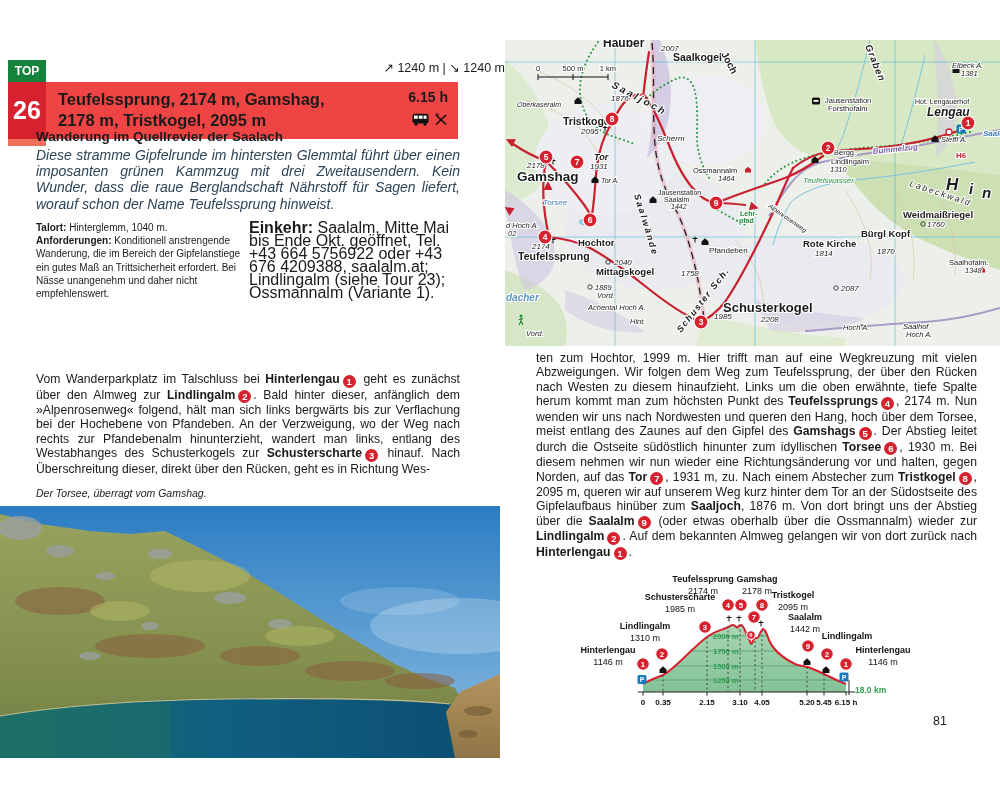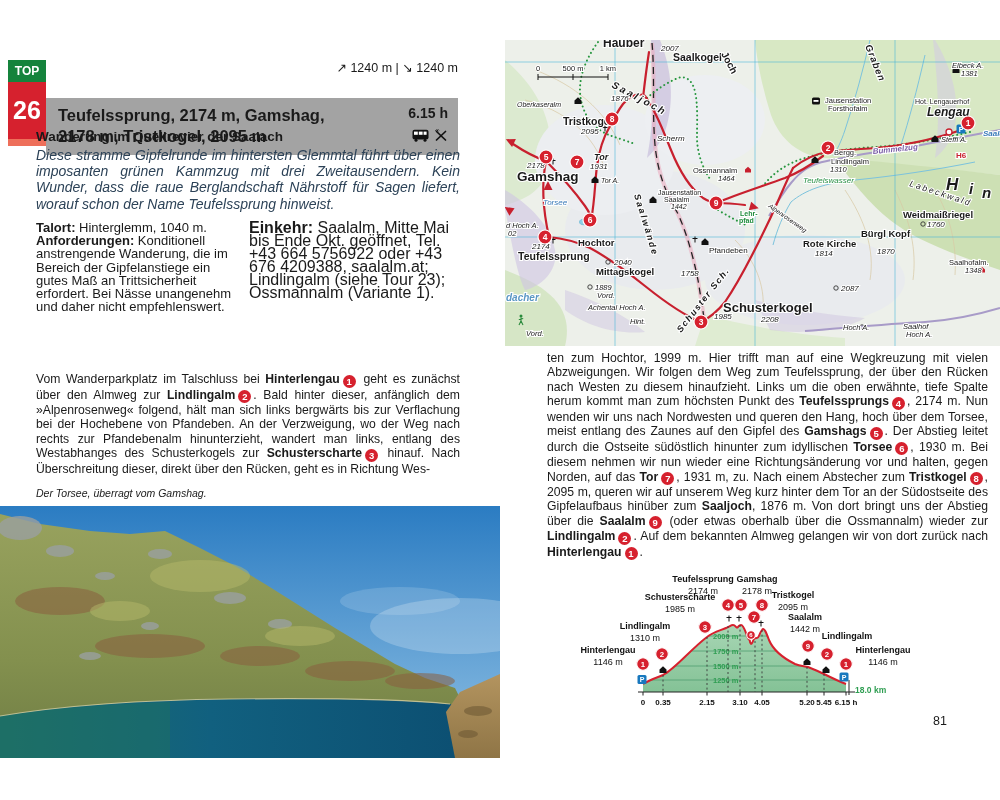--- a/index.html
+++ b/index.html
@@ -5,38 +5,38 @@
   html,body{margin:0;padding:0;background:#fff;}
   #page{position:relative;width:1000px;height:800px;background:#ffffff;overflow:hidden;
         font-family:"Liberation Sans",sans-serif;color:#1a1a1a;}
   .abs{position:absolute;}
   
   #top-badge{left:8px;top:60px;width:38px;height:22px;background:#15833c;color:#fff;
              font-weight:bold;font-size:12px;display:flex;align-items:center;justify-content:center;}
   #num-badge{left:8px;top:82px;width:38px;height:57px;background:#d6212e;color:#fff;
              font-weight:bold;font-size:25px;display:flex;align-items:center;justify-content:center;}
   #num-strip{left:8px;top:139px;width:38px;height:7px;background:#ee6f5a;}
-  #title-bar{left:46px;top:98px;width:412px;height:57px;background:#a3a3a3;display:flex;}
+  #title-bar{left:46px;top:82px;width:412px;height:57px;background:#ef4444;display:flex;}
   #title-text{padding:7px 0 0 12px;font-weight:bold;font-size:16.5px;line-height:21px;flex:1;}
   #title-right{padding:7px 10px 0 0;text-align:right;}
   #duration{font-weight:bold;font-size:14px;}
   #title-icons{margin-top:7px;display:flex;gap:5px;justify-content:flex-end;align-items:center;}
-  #stats-line{left:46px;top:60px;width:412px;text-align:right;font-size:12.5px;}
+  #stats-line{left:46px;top:60px;width:412px;text-align:right;font-size:12.5px;padding-left:47px;}
   
   #intro-heading{left:36px;top:129px;width:424px;font-weight:bold;font-size:13.5px;}
   #intro-lead{left:36px;top:147px;width:424px;font-style:italic;font-size:14px;line-height:16.2px;
               color:#2c4257;text-align:justify;}
   
-  #info-left{left:36px;top:221px;width:206px;font-size:13px;line-height:13.2px;}
+  #info-left{left:36px;top:221px;width:206px;font-size:10px;line-height:13.2px;}
   #info-right{left:249px;top:221px;width:215px;font-size:16px;line-height:13px;}
   .info-p{margin:0;}
   
   .bodycol{font-size:12.2px;line-height:14.4px;text-align:justify;}
   #body-left{left:36px;top:372px;width:424px;}
-  #body-right{left:536px;top:351px;width:441px;margin-left:11px;}
+  #body-right{left:536px;top:351px;width:441px;}
   .marker-num{display:inline-block;width:13px;height:13px;border-radius:50%;background:#d6212e;
               color:#fff;font-weight:bold;font-size:9.5px;line-height:13px;text-align:center;
               margin:0 2px 0 3px;vertical-align:-1.5px;}
   
   #photo-caption{left:36px;top:487px;font-style:italic;font-size:10.5px;}
   #photo{left:0;top:506px;width:500px;height:252px;}
   
   #map{left:505px;top:40px;width:407px;height:306px;}
   #profile{left:550px;top:562px;width:435px;height:160px;}
   #page-number{left:920px;top:714px;width:40px;text-align:center;font-size:12.5px;}

